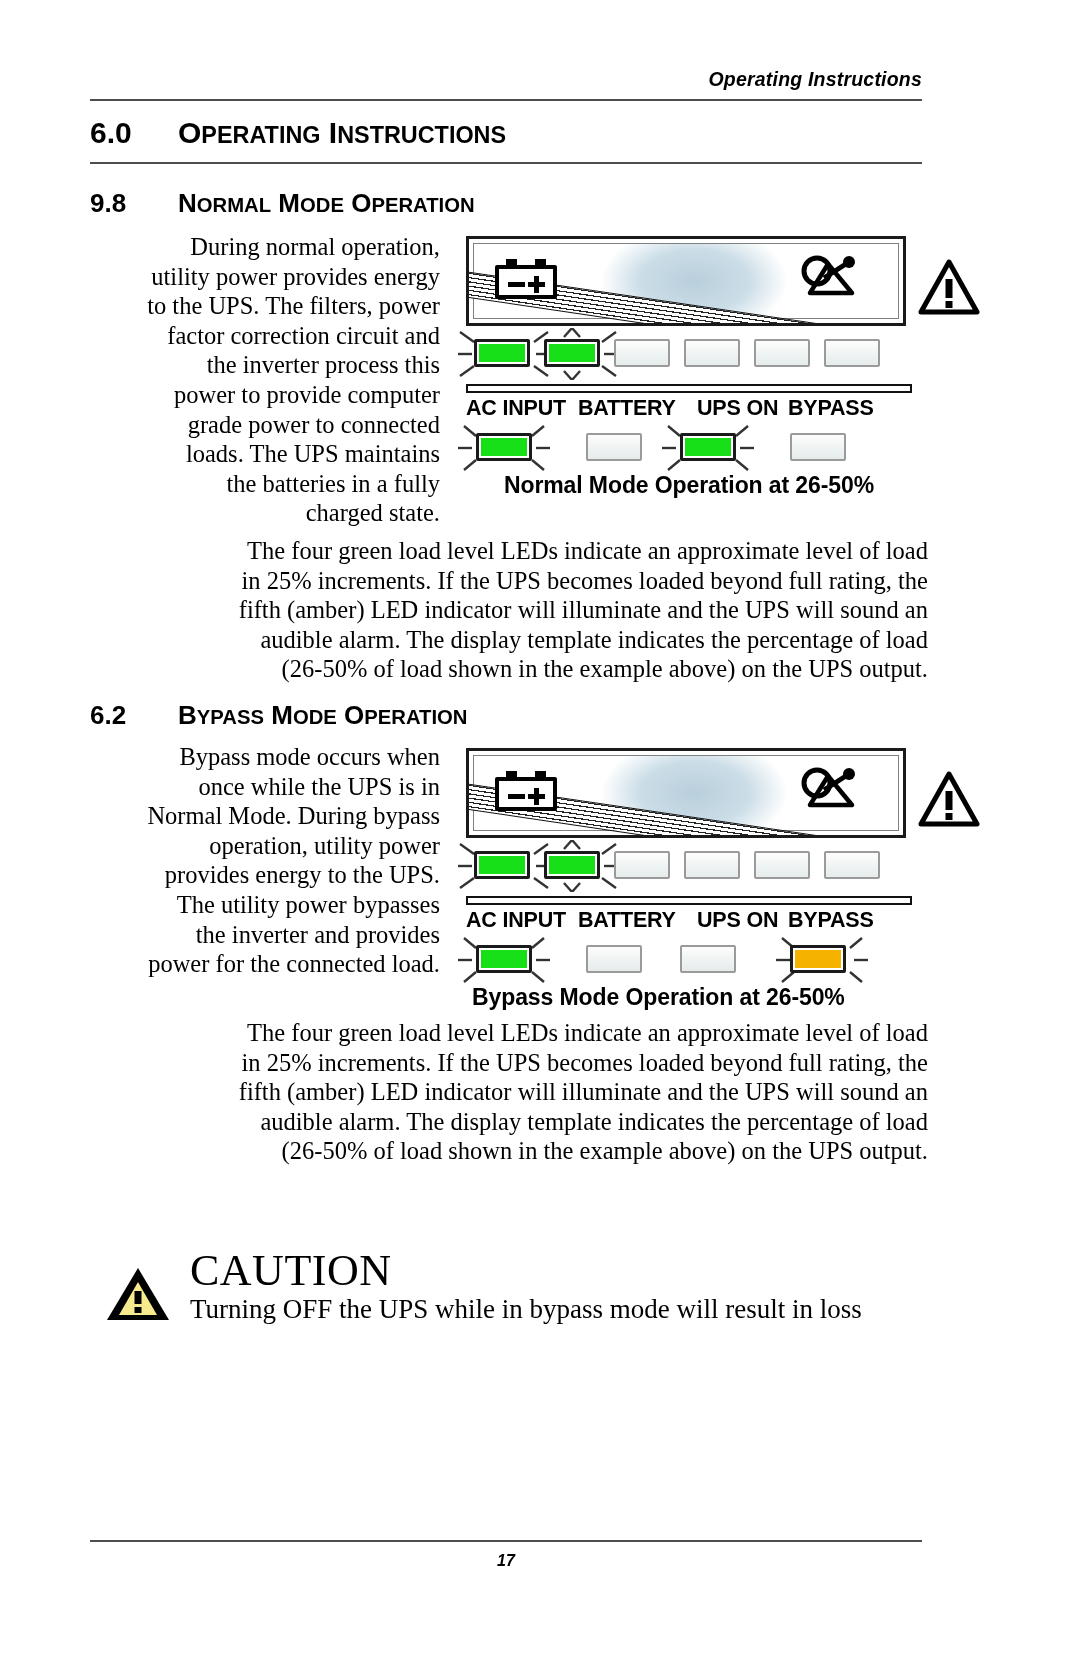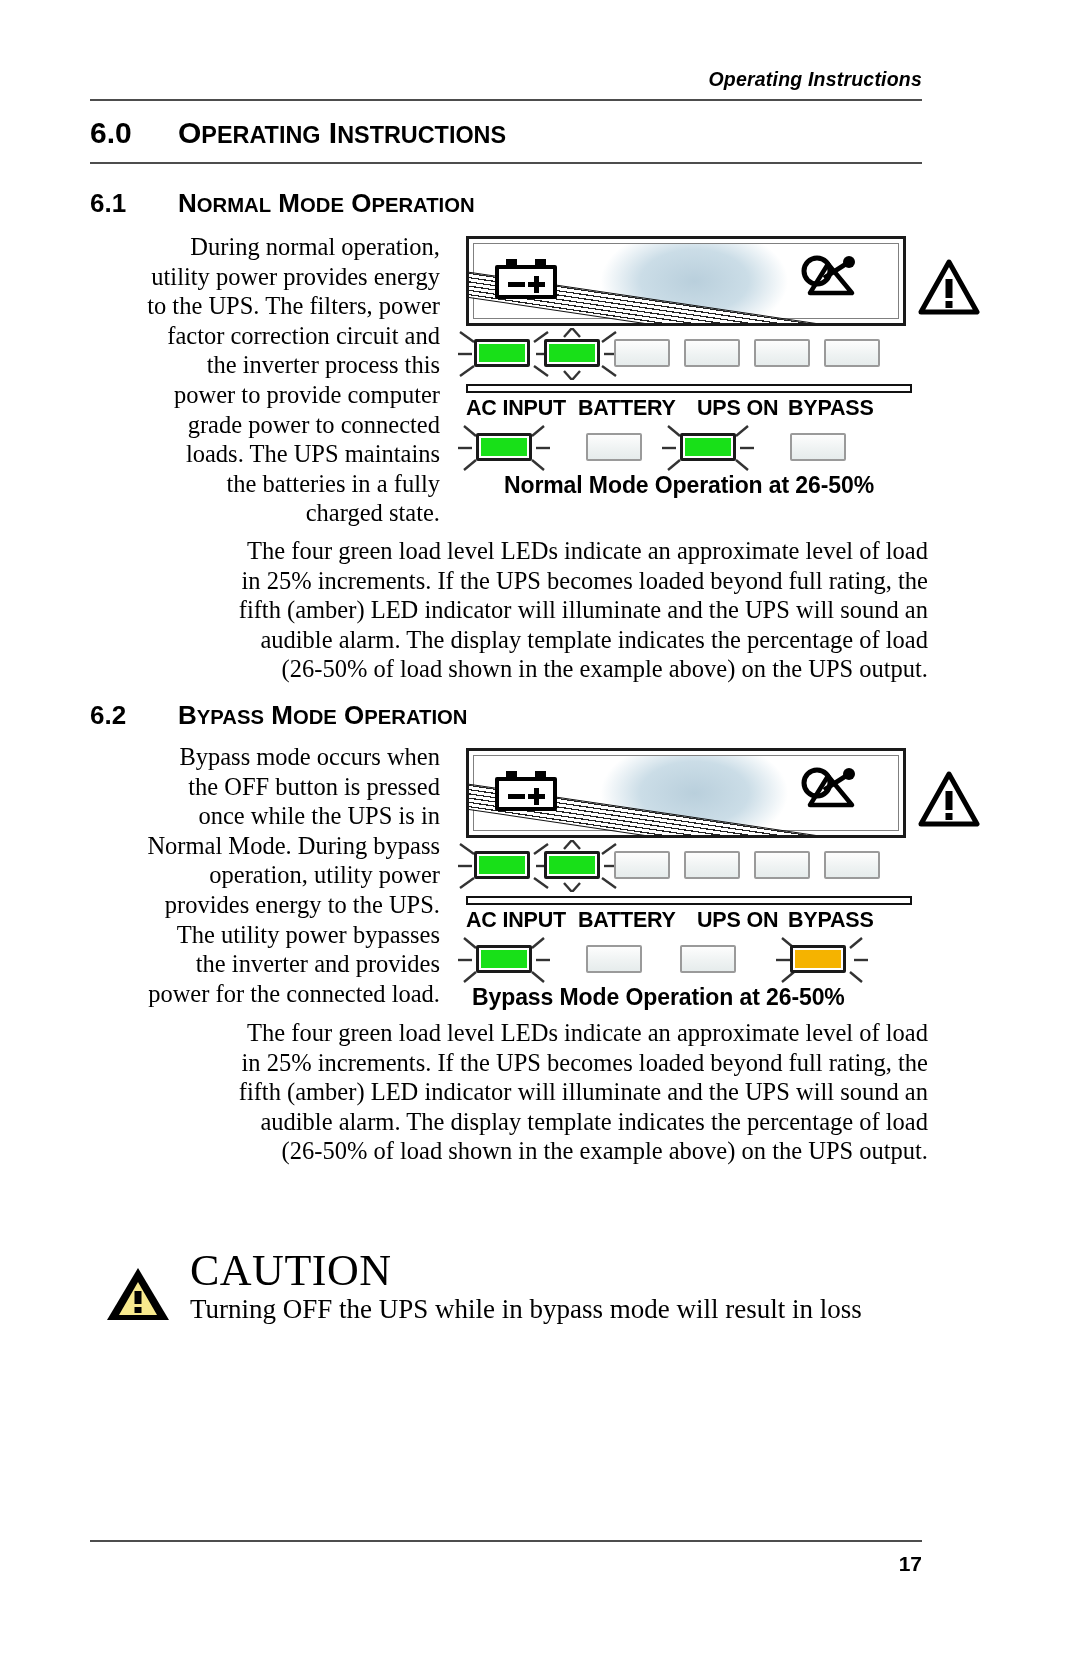--- a/index.html
+++ b/index.html
@@ -29,23 +29,23 @@
   .rule-h1 {
     position:absolute; left:90px; top:162px; width:832px; height:2px;
     background:#4d4d4d;
   }
   .rule-foot {
     position:absolute; left:90px; top:1540px; width:832px; height:2px;
     background:#4d4d4d;
   }
   .pagenum {
     position:absolute; left:90px; top:1552px; width:832px;
-    text-align:right;
-    font-family:"Liberation Sans", sans-serif;
-    font-weight:bold; font-size:21px;
+    text-align:center;
+    font-family:"Liberation Sans", sans-serif;
+    font-weight:bold; font-size:16px;font-style:italic;
   }
 
   
   .h1 { position:absolute; left:90px; top:116px; width:832px; height:42px; }
   .h2 { position:absolute; left:90px; width:832px; height:34px; }
   .h2.s61 { top:188px; }
   .h2.s62 { top:700px; }
 
   .hnum {
     position:absolute; left:0; top:0;
@@ -240,21 +240,21 @@
   <div class="runhead">Operating Instructions</div>
   <div class="rule-head"></div>
 
   <div class="h1">
     <span class="hnum">6.0</span>
     <span class="htxt sc"><span>O</span><span class="lc">PERATING</span> <span>I</span><span class="lc">NSTRUCTIONS</span></span>
   </div>
   <div class="rule-h1"></div>
 
   <div class="h2 s61">
-    <span class="hnum">6.1</span>
+    <span class="hnum">9.8</span>
     <span class="htxt sc"><span>N</span><span class="lc">ORMAL</span> <span>M</span><span class="lc">ODE</span> <span>O</span><span class="lc">PERATION</span></span>
   </div>
 
   <div class="bodytext col-left p-intro1">
     <span class="ln">During normal operation,</span>
     <span class="ln">utility power provides energy</span>
     <span class="ln">to the UPS. The filters, power</span>
     <span class="ln">factor correction circuit and</span>
     <span class="ln">the inverter process this</span>
     <span class="ln">power to provide computer</span>
@@ -357,21 +357,20 @@
     <span class="ln">(26-50% of load shown in the example above) on the UPS output.</span>
   </div>
 
   <div class="h2 s62">
     <span class="hnum">6.2</span>
     <span class="htxt sc"><span>B</span><span class="lc">YPASS</span> <span>M</span><span class="lc">ODE</span> <span>O</span><span class="lc">PERATION</span></span>
   </div>
 
   <div class="bodytext col-left p-intro2">
     <span class="ln">Bypass mode occurs when</span>
-    <span class="ln">the OFF button is pressed</span>
     <span class="ln">once while the UPS is in</span>
     <span class="ln">Normal Mode. During bypass</span>
     <span class="ln">operation, utility power</span>
     <span class="ln">provides energy to the UPS.</span>
     <span class="ln">The utility power bypasses</span>
     <span class="ln">the inverter and provides</span>
     <span class="ln">power for the connected load.</span>
   </div>
 
   <div class="panel-wrap p2">

